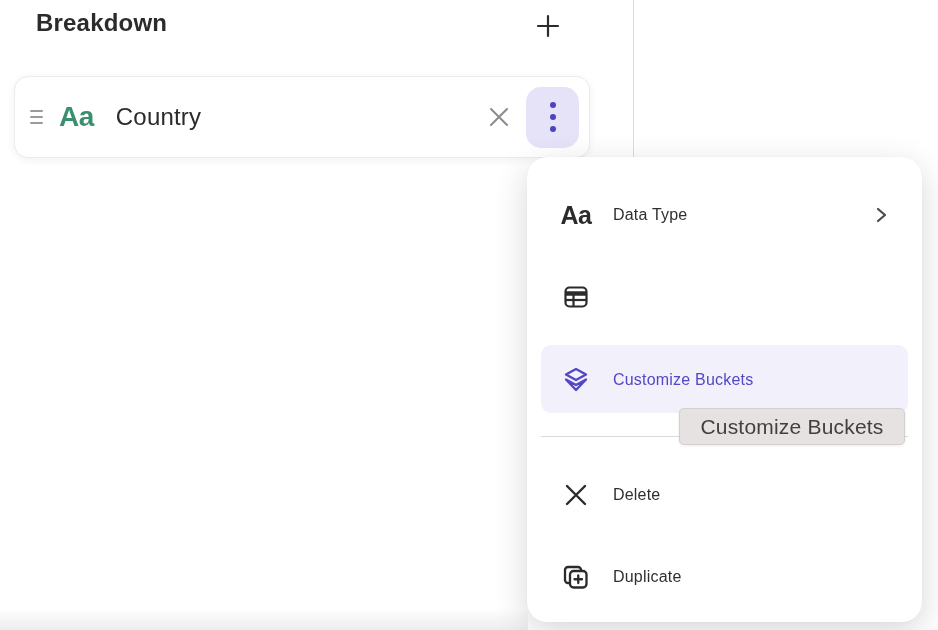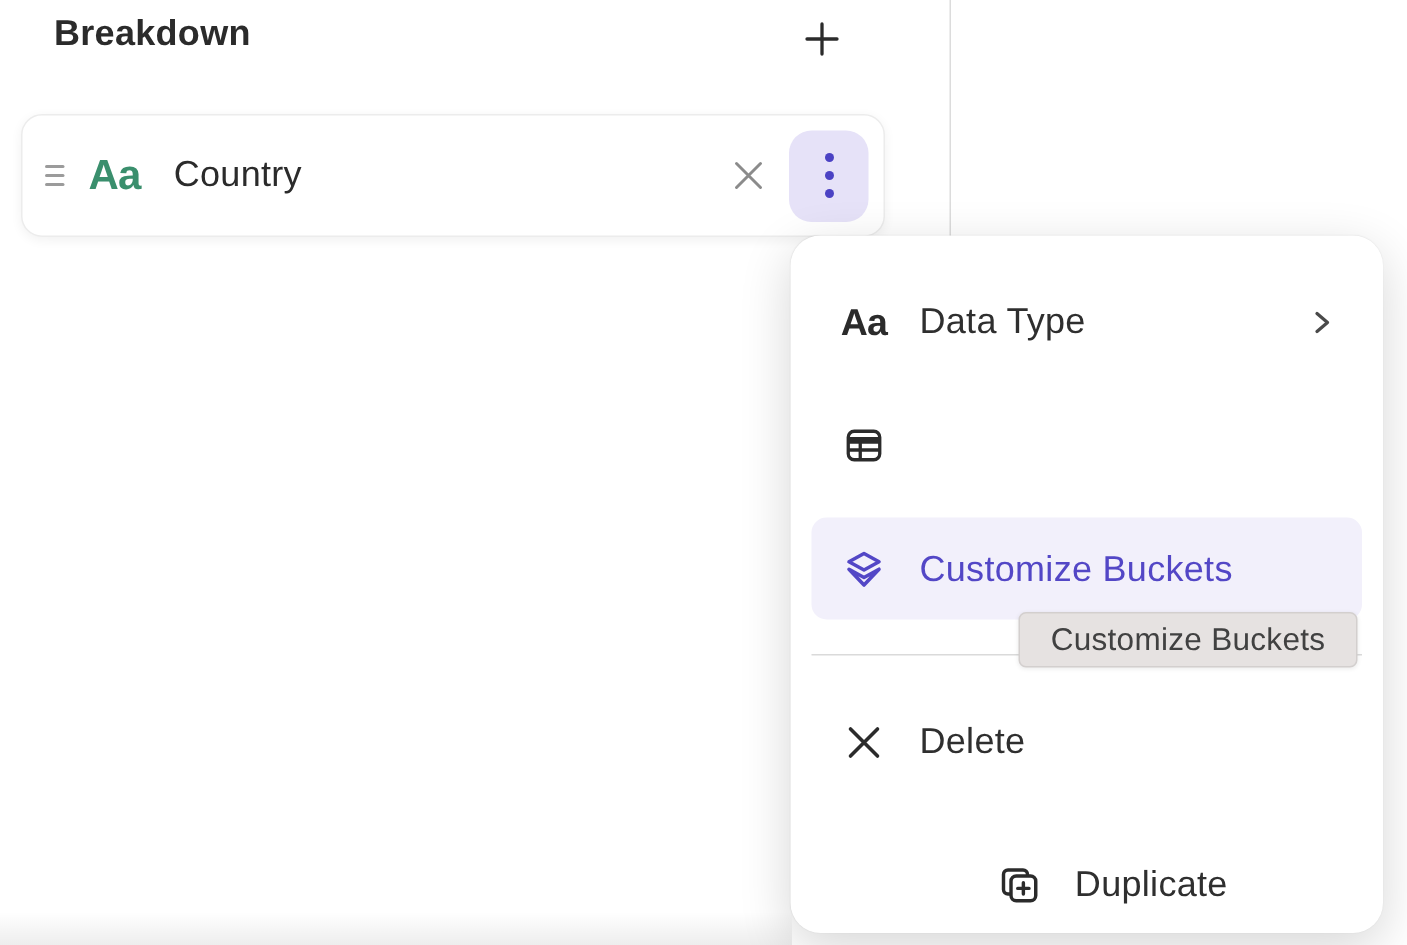--- a/index.html
+++ b/index.html
@@ -80,30 +80,30 @@
   }
   .menu-item {
     position: absolute; left: 0; width: 100%; height: 66px;
     display: flex; align-items: center; cursor: pointer;
   }
   .menu-item .mi-icon {
     width: 30px; margin-left: 34px;
     display: flex; align-items: center; justify-content: center; flex: 0 0 30px;
   }
   .menu-item .mi-label {
-    margin-left: 22px; font-size: 24px; color: #2f2f2f; letter-spacing: .2px;
+    margin-left: 22px; font-size: 16px; color: #2f2f2f; letter-spacing: .2px;
   }
   .mi-icon-text { font-size: 25px; font-weight: 600; color: #2b2b2b; letter-spacing: -0.5px; }
   .mi-chevron { position: absolute; right: 32px; top: 50%; transform: translateY(-50%); }
 
   .item-datatype   { top: 25px; }
   .item-maplookup  { top: 107px; }
   .item-customize  { top: 190px; height: 66px; }
   .item-delete     { top: 305px; text-align: right; }
-  .item-duplicate  { top: 400px; justify-content: center; }
+  .item-duplicate  { top: 387px; }
 
   .highlight-bg {
     position: absolute; left: 14px; top: 188px; width: 367px; height: 68px;
     background: #f2f0fb; border-radius: 10px;
   }
   .item-customize .mi-label { color: #5347c6; font-weight: 500; }
 
   .menu-divider {
     position: absolute; left: 14px; top: 279px; width: 367px; height: 1px;
     background: #dadada;

